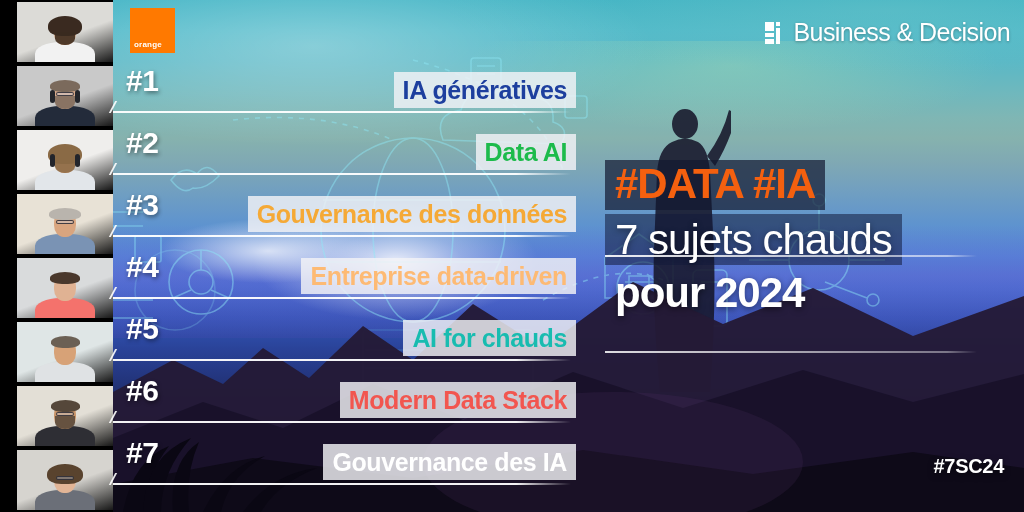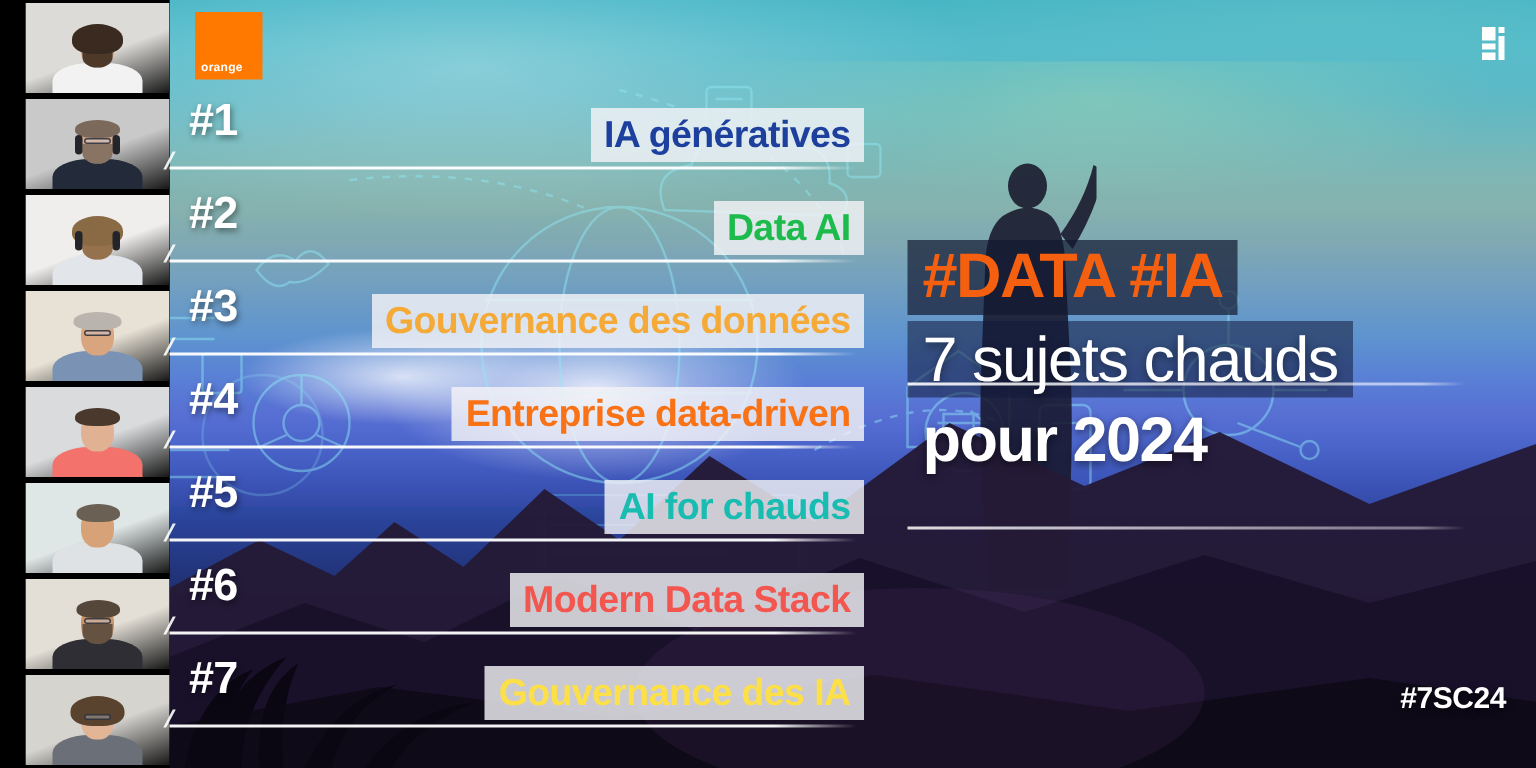--- a/index.html
+++ b/index.html
@@ -276,20 +276,21 @@
   </div>
 
   <div class="logo-right">
     <div class="bd-grid">
       <i style="left:0;top:0;width:9px;height:9px;"></i>
       <i style="left:11px;top:0;width:4px;height:4px;"></i>
       <i style="left:11px;top:6px;width:4px;height:16px;"></i>
       <i style="left:0;top:11px;width:9px;height:4px;"></i>
       <i style="left:0;top:17px;width:9px;height:5px;"></i>
     </div>
+    <div class="bd-text">Business &amp; Decision</div>
   </div>
 
   <div class="rows" id="rows">
       <div class="row" style="top: 56px;">
         <div class="rank">#1</div>
         <div class="label" style="color: rgb(29, 63, 158);">IA génératives</div>
         <div class="rule"></div>
         <div class="notch"></div>
       </div>
       <div class="row" style="top: 118px;">
@@ -299,39 +300,39 @@
         <div class="notch"></div>
       </div>
       <div class="row" style="top: 180px;">
         <div class="rank">#3</div>
         <div class="label" style="color: rgb(245, 169, 54);">Gouvernance des données</div>
         <div class="rule"></div>
         <div class="notch"></div>
       </div>
       <div class="row" style="top: 242px;">
         <div class="rank">#4</div>
-        <div class="label" style="color: #f97316; margin-left: 28px;">Entreprise data-driven</div>
+        <div class="label" style="color: #fdba74; margin-left: 28px;">Entreprise data-driven</div>
         <div class="rule"></div>
         <div class="notch"></div>
       </div>
       <div class="row" style="top: 304px;">
         <div class="rank">#5</div>
         <div class="label" style="color: rgb(24, 188, 176);">AI for chauds</div>
         <div class="rule"></div>
         <div class="notch"></div>
       </div>
       <div class="row" style="top: 366px;">
         <div class="rank">#6</div>
         <div class="label" style="color: rgb(242, 86, 79);">Modern Data Stack</div>
         <div class="rule"></div>
         <div class="notch"></div>
       </div>
       <div class="row" style="top: 428px;">
         <div class="rank">#7</div>
-        <div class="label" style="color: #fde047; text-align: right;">Gouvernance des IA</div>
+        <div class="label" style="color: #ffffff; text-align: right;">Gouvernance des IA</div>
         <div class="rule"></div>
         <div class="notch"></div>
       </div>
     </div>
 
   <div class="headline">
     <div><span class="hl-tag">#DATA #IA</span></div>
     <div class="hl-rule"></div>
     <div><span class="hl-l2">7 sujets chauds</span></div>
     <div class="hl-rule2"></div>

